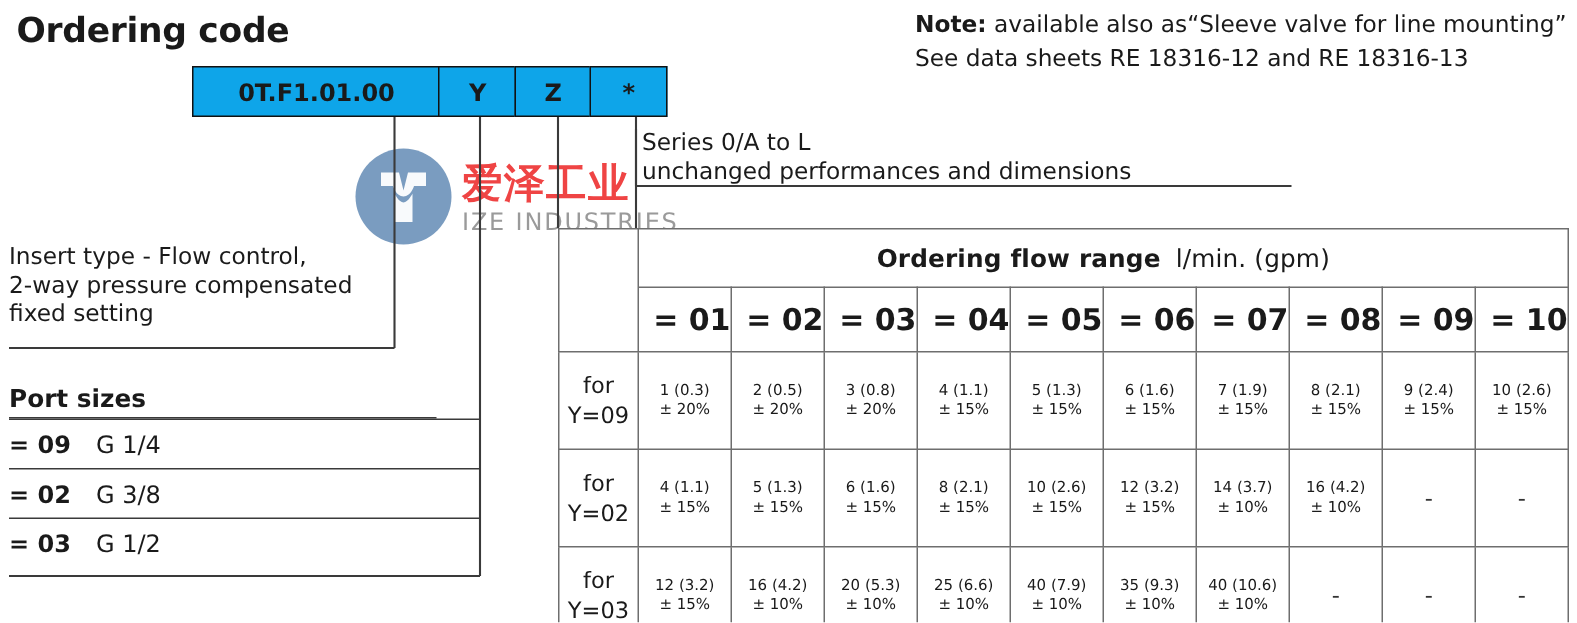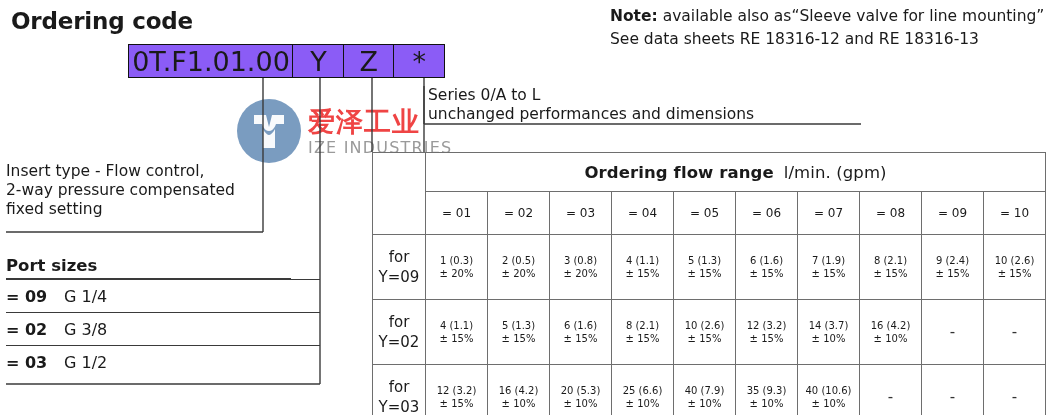--- a/index.html
+++ b/index.html
@@ -50,23 +50,23 @@
     display: flex;
     align-items: stretch;
     height: 34px;
   }
   #code-boxes .code-cell {
     border: 1.6px solid #111;
     margin-left: -1.6px;
     display: flex;
     align-items: center;
     justify-content: center;
-    font-size: 27px;
-    font-weight: normal;
-    background: #8b5cf6;
+    font-size: 16px;
+    font-weight: bold;
+    background: #0ea5e9;
     box-sizing: border-box;
   }
   #code-boxes .code-cell:first-child { margin-left: 0; }
   .cell-w-main { width: 166px; }
   .cell-w-small { width: 52px; }
 
   
   #connectors {
     position: absolute;
     left: 0;
@@ -154,22 +154,23 @@
     font-size: 16.5px;
     font-weight: bold;
     letter-spacing: 0.1px;
   }
   #flow-table .title-cell .unit {
     font-weight: normal;
     padding-left: 10px;
   }
   #flow-table .col-head {
     height: 42px;
-    font-size: 12px;
-    font-weight: normal;
+    font-size: 20px;
+    font-weight: bold;
+    text-align: right;
   }
   #flow-table .row-label {
     font-size: 15px;
     line-height: 1.35;
     padding: 4px 4px;
   }
   #flow-table .row-label .lbl-for { display: block; }
   #flow-table .row-label .lbl-y { display: block; text-align: center; }
   #flow-table .data-cell {
     height: 56px;

